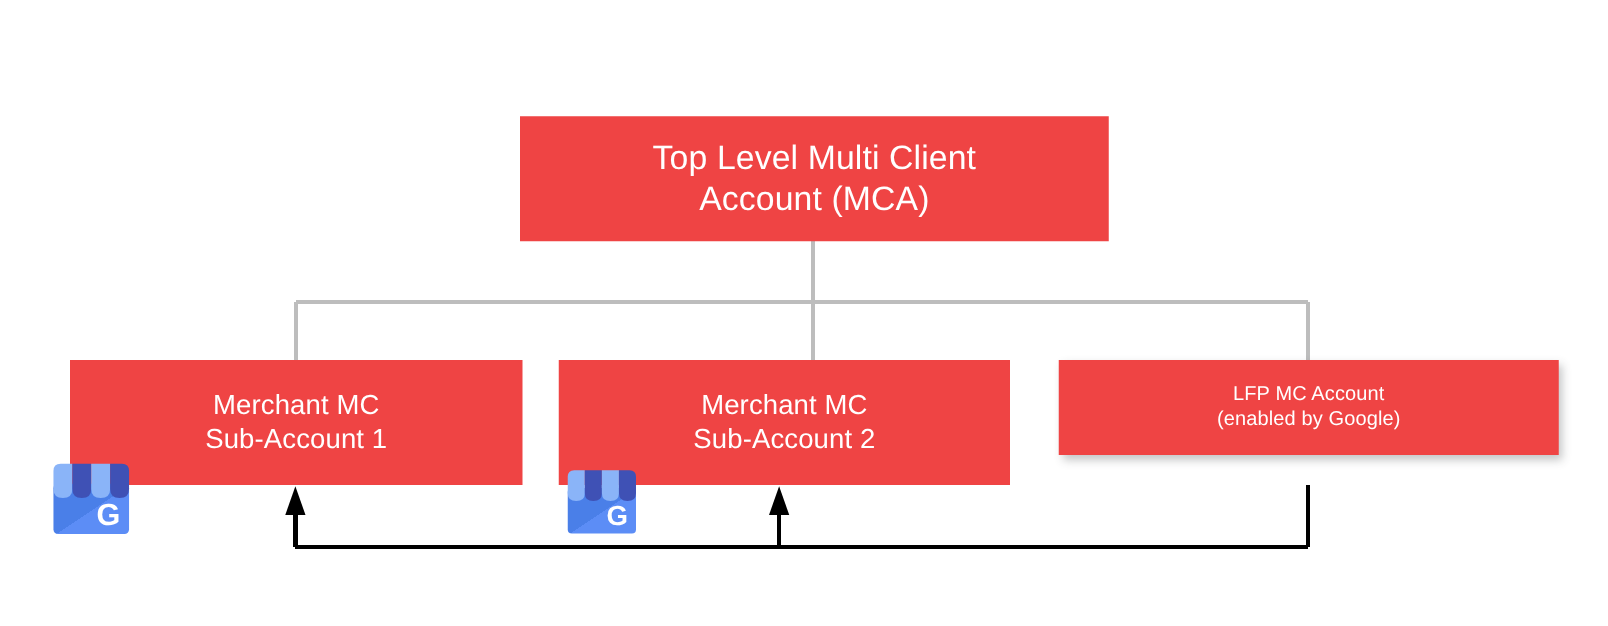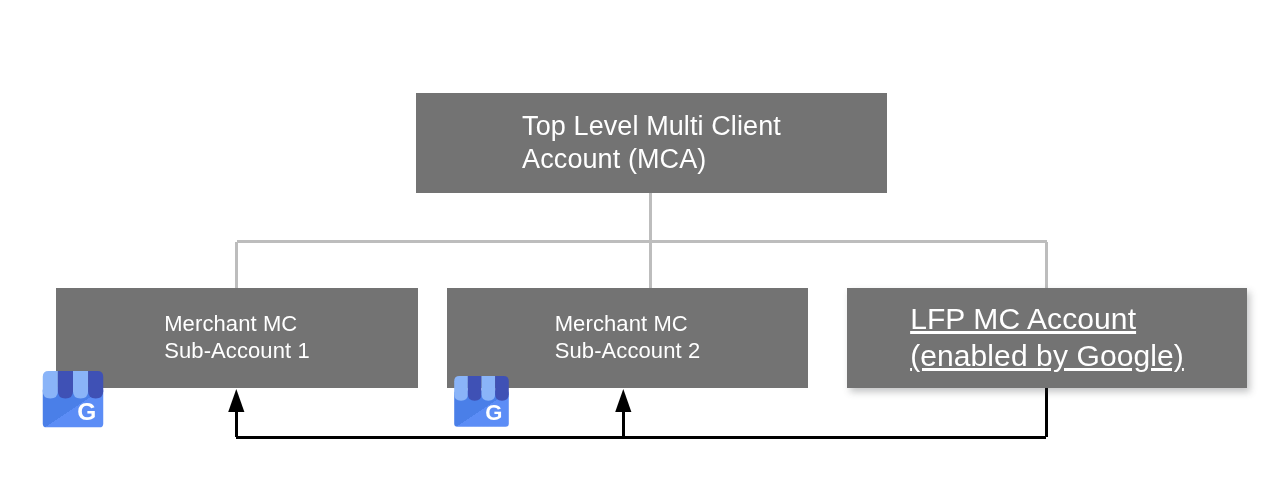--- a/index.html
+++ b/index.html
@@ -30,23 +30,23 @@
     pointer-events: none;
   }
 
   
   .node {
     position: absolute;
     box-sizing: border-box;
     display: flex;
     align-items: center;
     justify-content: center;
-    text-align: left;
+    text-align: center;
     color: #ffffff;
-    background: #737373;
+    background: #ef4444;
     line-height: 1.22;
     white-space: pre-line;
     letter-spacing: 0.1px;
   }
   .node-top {
     left: 416px;
     top: 93px;
     width: 471px;
     height: 100px;
     font-size: 27px;
@@ -65,25 +65,24 @@
     top: 288px;
     width: 361px;
     height: 100px;
     font-size: 22px;
     z-index: 3;
   }
   .node-lfp {
     left: 847px;
     top: 288px;
     width: 400px;
-    height: 100px;
-    font-size: 30px;
+    height: 76px;
+    font-size: 16px;
     z-index: 3;
     box-shadow: 3px 4px 7px rgba(60, 64, 67, 0.30);
-    text-decoration: underline;
   }
   .node-label {
     display: block;
     white-space: pre-line;
   }
 
   
   .gmb-icon {
     position: absolute;
     z-index: 5;

